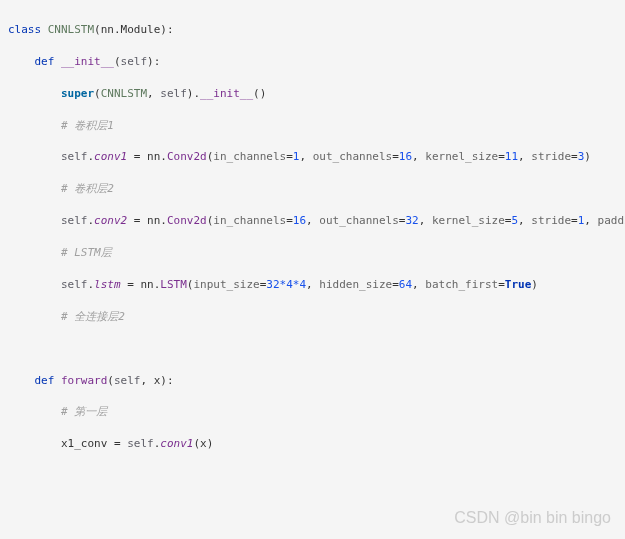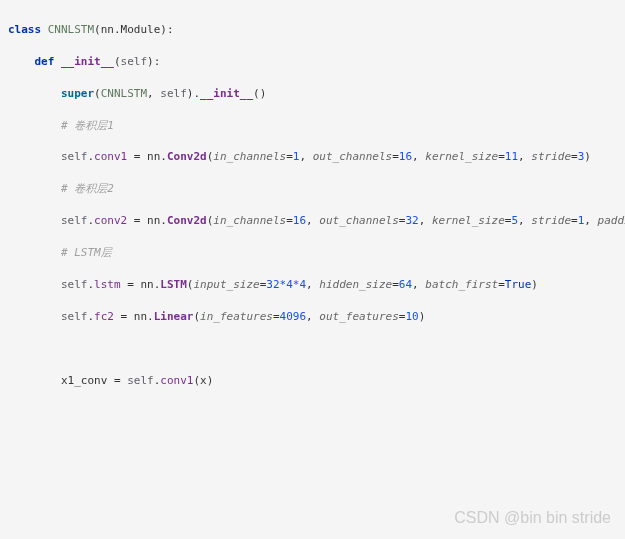--- a/index.html
+++ b/index.html
@@ -14,32 +14,32 @@
     overflow: hidden;
     position: relative;
     box-sizing: border-box;
   }
   .code-container {
     padding: 6px 0 6px 8px;
     white-space: pre;
     color: #333;
   }
   .line { display: block; min-height: 1.45em; }
-  .kw { color: #0033B3; font-weight: bold; text-align: center; }
+  .kw { color: #0033B3; font-weight: normal; text-align: center; }
   .cls { color: #5f7a5f; margin-top: 39px; }
   .builtin { color: #0066A0; font-weight: bold; }
-  .fn { color: #7A2E8E; font-weight: bold; }
+  .fn { color: #7A2E8E; font-weight: normal; }
   .self { color: #5d5d66; }
-  .prop { color: #7A2E8E; }
+  .prop { color: #7A2E8E; font-style: italic; }
   .arg { color: #333; }
-  .kwarg { color: #666; font-style: italic; }
+  .kwarg { color: #666; }
   .num { color: #1750EB; }
   .comment { color: #a0a0a0; font-style: italic; }
   .mod { color: #333; }
-  .bool { color: #0033B3; font-weight: normal; }
+  .bool { color: #0033B3; font-weight: bold; }
   .watermark {
     position: absolute;
     right: 14px;
     bottom: 10px;
     color: rgba(200,200,200,0.9);
     font-family: Arial, sans-serif;
     font-size: 16px;
     pointer-events: none;
   }
 </style>
@@ -49,22 +49,24 @@
 <div class="code-container">
 <span class="line"><span class="kw">class</span> <span class="cls">CNNLSTM</span>(<span class="mod">nn</span>.<span class="mod">Module</span>):</span>
 <span class="line">    <span class="kw">def</span> <span class="fn">__init__</span>(<span class="self">self</span>):</span>
 <span class="line">        <span class="builtin">super</span>(<span class="cls">CNNLSTM</span>, <span class="self">self</span>).<span class="fn">__init__</span>()</span>
 <span class="line">        <span class="comment"># 卷积层1</span></span>
 <span class="line">        <span class="self">self</span>.<span class="prop">conv1</span> = <span class="mod">nn</span>.<span class="fn">Conv2d</span>(<span class="kwarg">in_channels</span>=<span class="num">1</span>, <span class="kwarg">out_channels</span>=<span class="num">16</span>, <span class="kwarg">kernel_size</span>=<span class="num">11</span>, <span class="kwarg">stride</span>=<span class="num">3</span>)</span>
 <span class="line">        <span class="comment"># 卷积层2</span></span>
 <span class="line">        <span class="self">self</span>.<span class="prop">conv2</span> = <span class="mod">nn</span>.<span class="fn">Conv2d</span>(<span class="kwarg">in_channels</span>=<span class="num">16</span>, <span class="kwarg">out_channels</span>=<span class="num">32</span>, <span class="kwarg">kernel_size</span>=<span class="num">5</span>, <span class="kwarg">stride</span>=<span class="num">1</span>, <span class="kwarg">padding</span>=)</span>
 <span class="line">        <span class="comment"># LSTM层</span></span>
 <span class="line">        <span class="self">self</span>.<span class="prop">lstm</span> = <span class="mod">nn</span>.<span class="fn">LSTM</span>(<span class="kwarg">input_size</span>=<span class="num">32*4*4</span>, <span class="kwarg">hidden_size</span>=<span class="num">64</span>, <span class="kwarg">batch_first</span>=<span class="bool">True</span>)</span>
-<span class="line">        <span class="self">self</span>.<span class="prop">fc2</span> = <span class="mod">nn</span>.<span class="fn">Linear</span>(<span class="kwarg">in_features</span>=<span class="num">4096</span>, <span class="kwarg">out_features</span>=<span class="num">10</span>)</span>
+<span class="line">        <span class="comment"># 全连接层2</span></span>
 <span class="line"> </span>
+<span class="line">    <span class="kw">def</span> <span class="fn">forward</span>(<span class="self">self</span>, <span class="arg">x</span>):</span>
+<span class="line">        <span class="comment"># 第一层</span></span>
 <span class="line">        <span class="arg">x1_conv</span> = <span class="self">self</span>.<span class="prop">conv1</span>(<span class="arg">x</span>)</span>
 
 
 
 
 
 
 
 
 
@@ -79,13 +81,13 @@
 
 
 
 
 
 
 
 
 </div>
 
-<div class="watermark">CSDN @bin bin stride</div>
+<div class="watermark">CSDN @bin bin bingo</div>
 
 </body></html>

